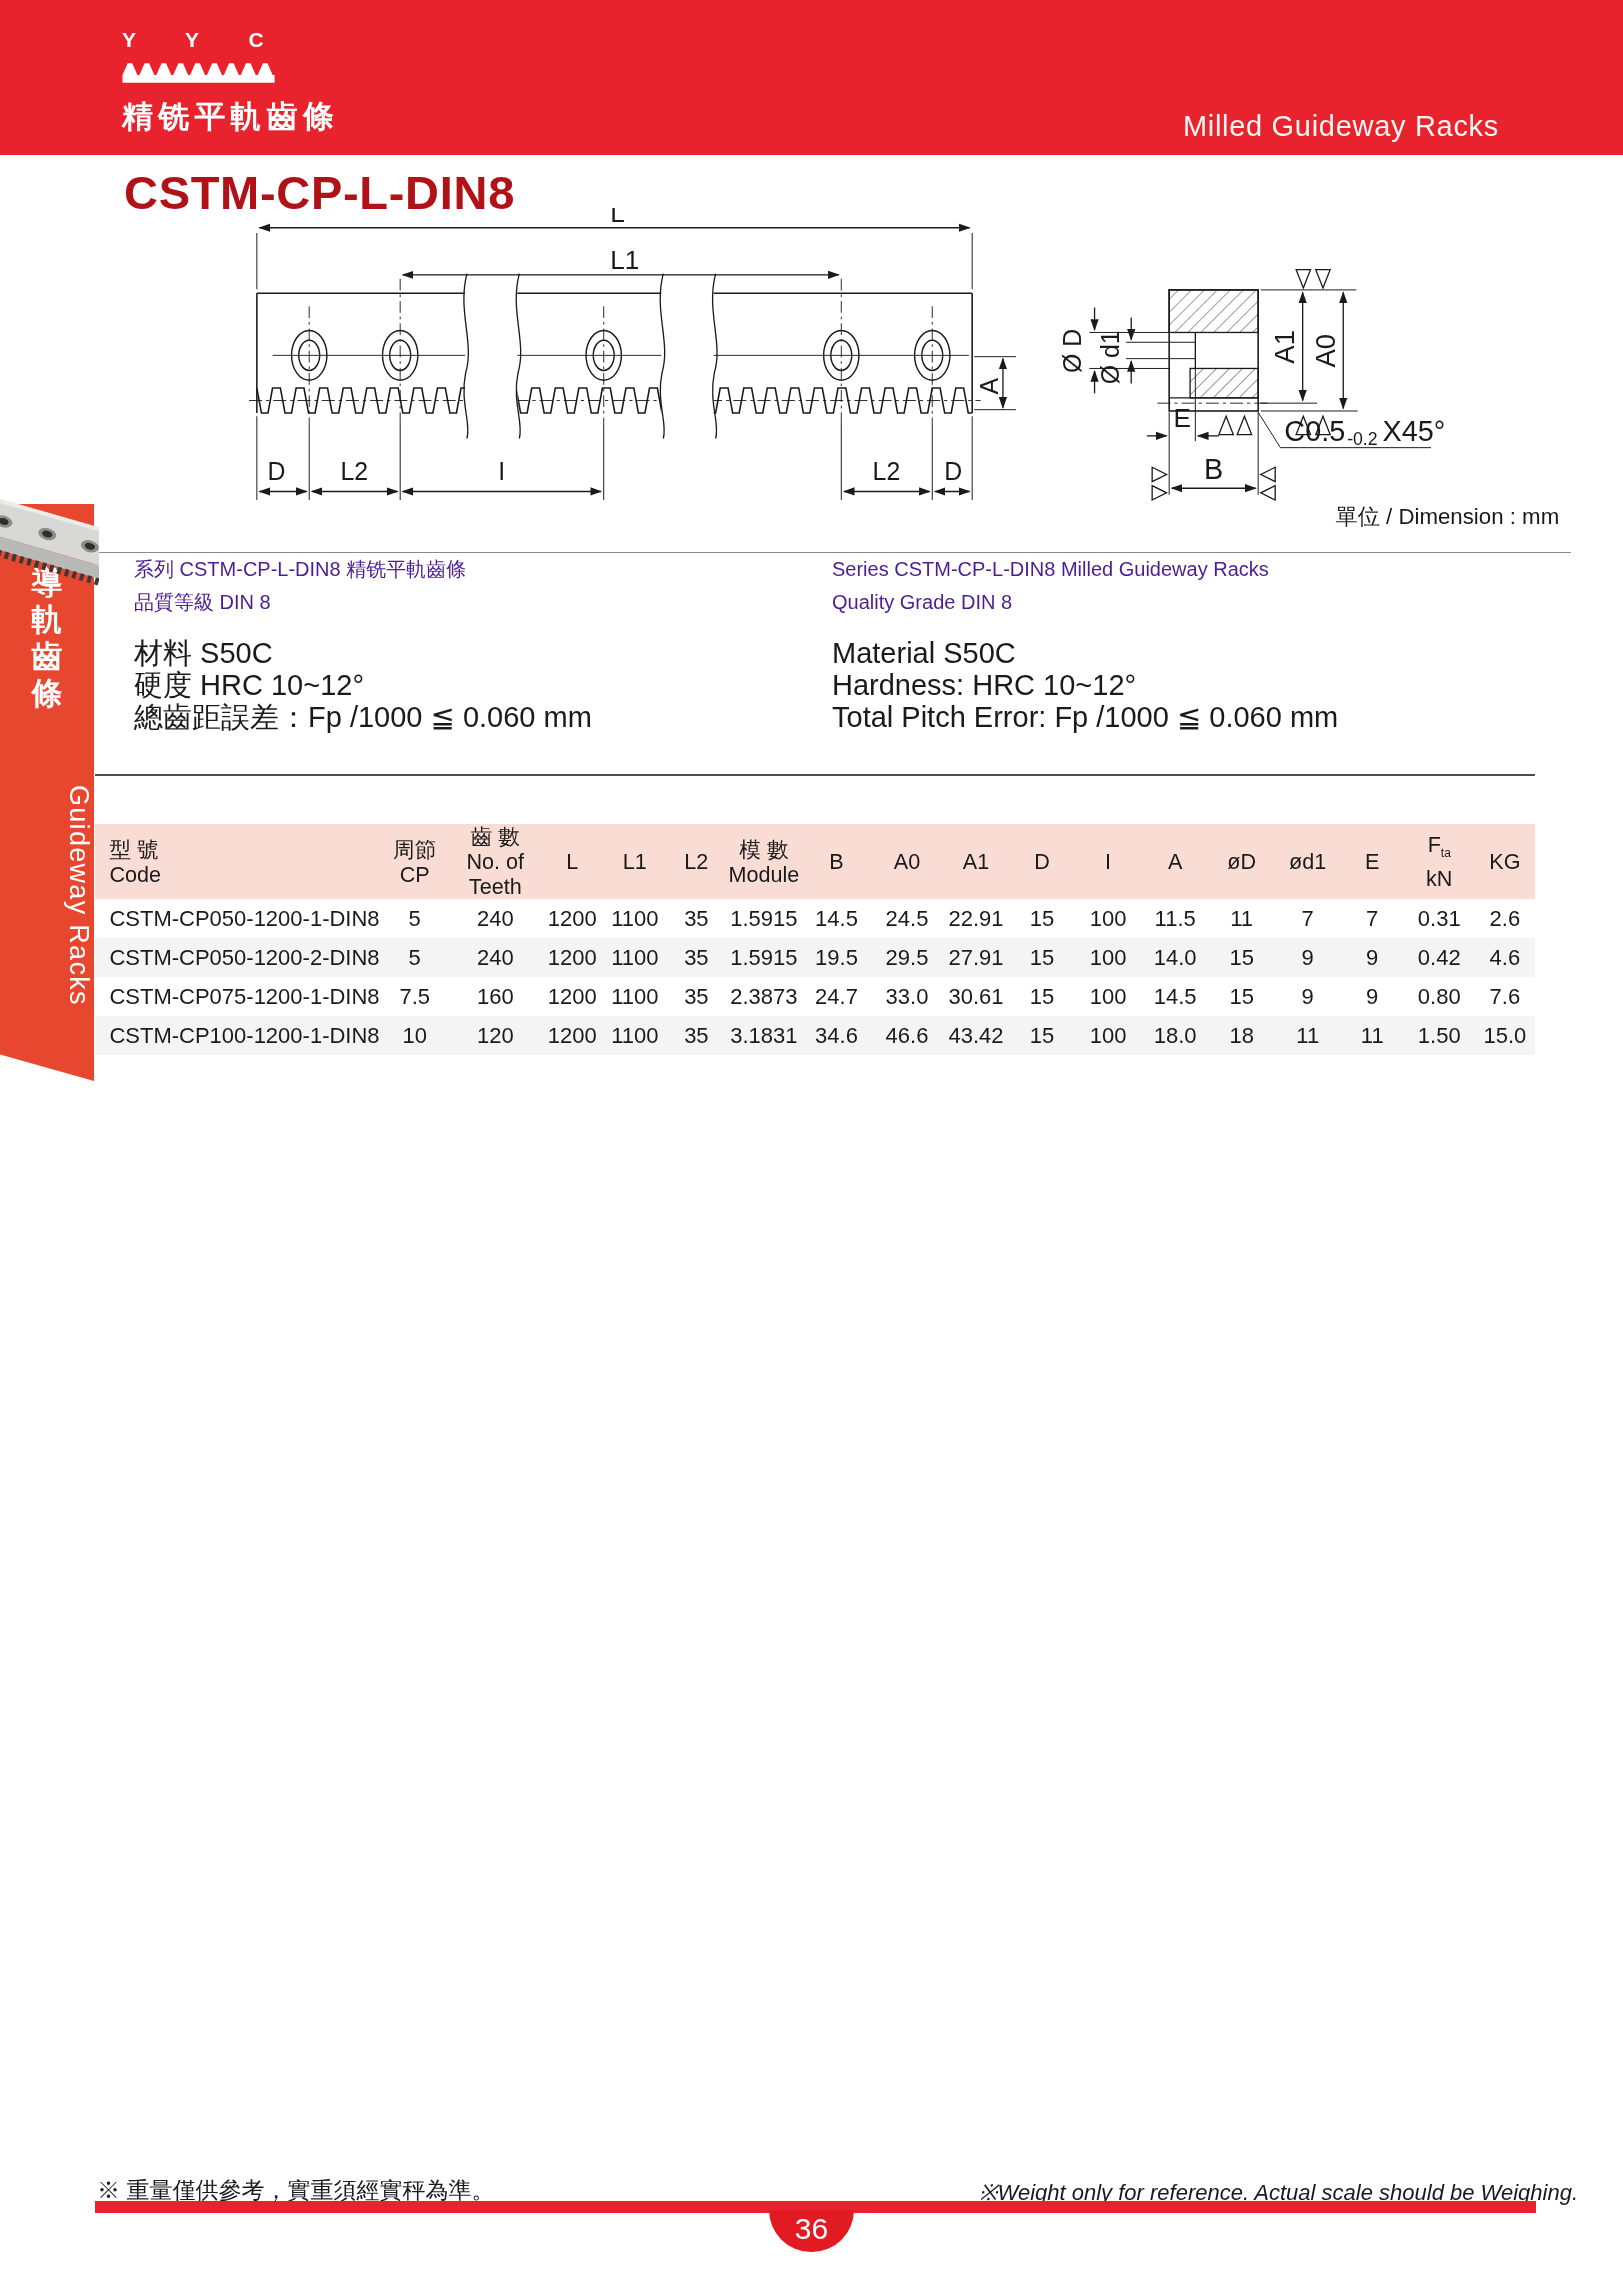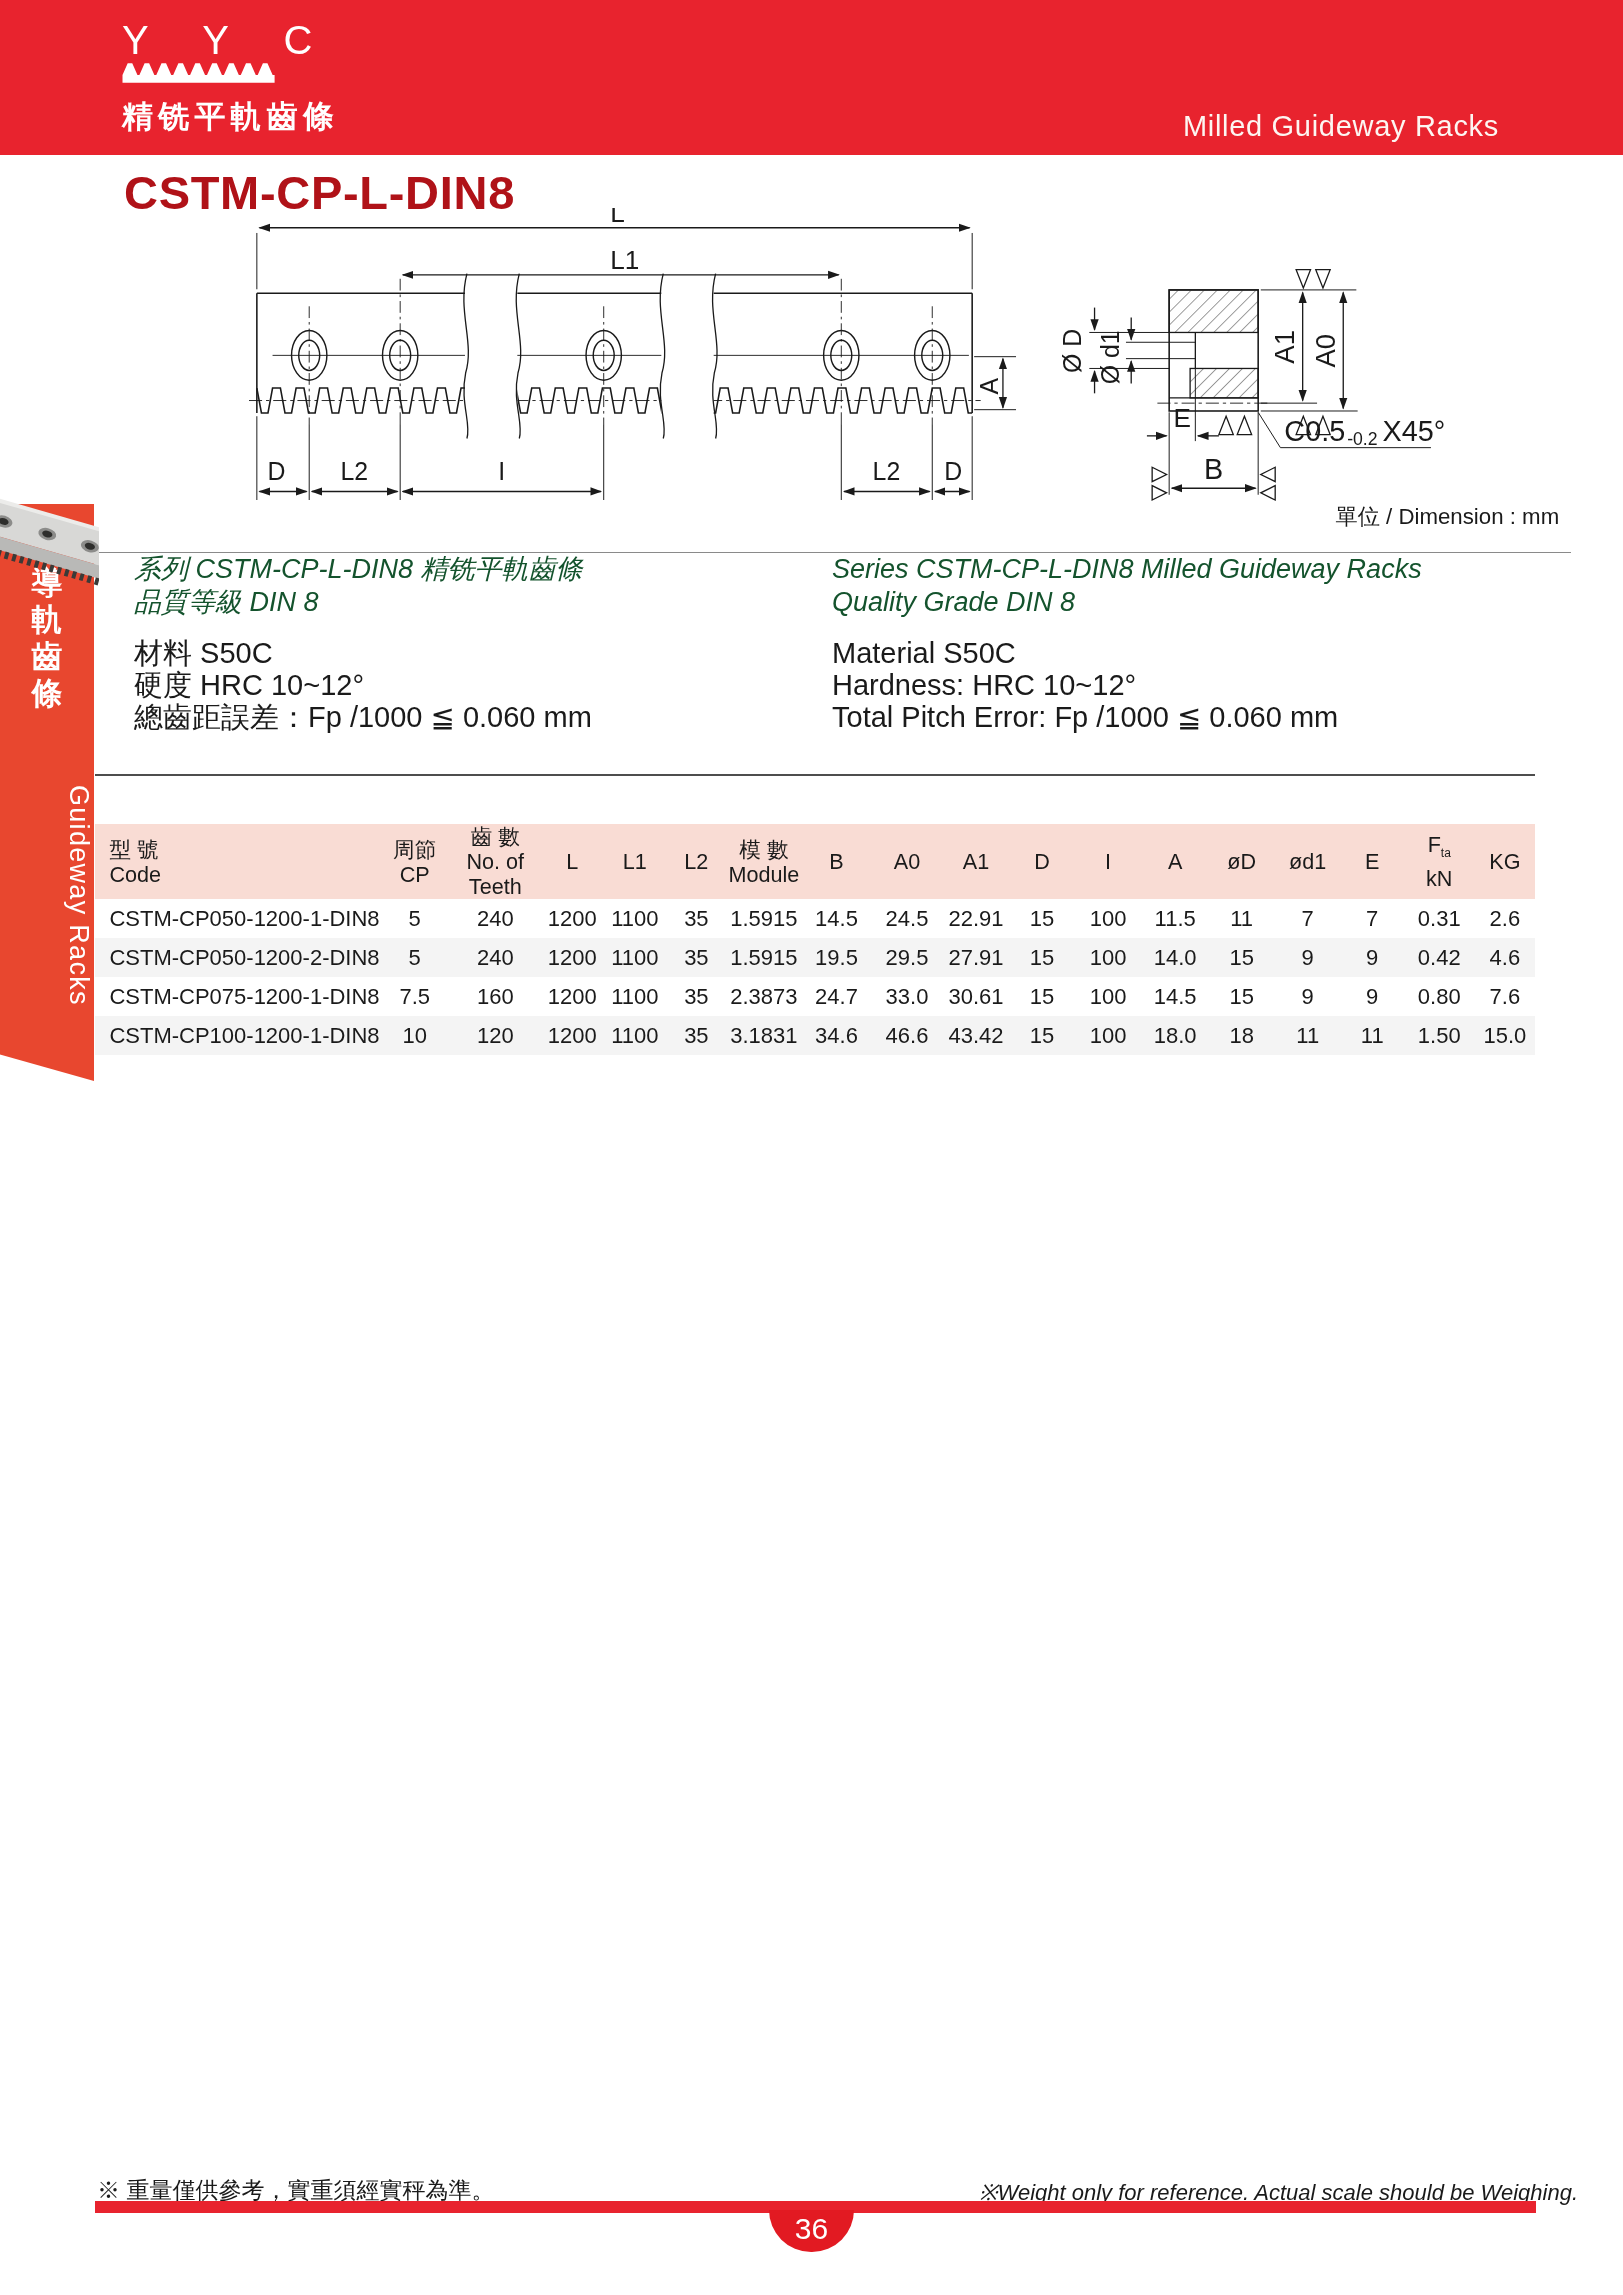--- a/index.html
+++ b/index.html
@@ -2,21 +2,21 @@
 <html style="font-size:10.5px"><head>
 <meta charset="utf-8">
 <style>
   html,body{margin:0;padding:0;background:#ffffff;}
   #page{position:relative;width:1623px;height:2295px;background:#ffffff;overflow:hidden;
         font-family:"Liberation Sans",sans-serif;color:#1a1a1a;}
 
   
   .band{position:absolute;left:0;top:0;width:1623px;height:155px;background:#e8232e;}
   .logo{position:absolute;left:122px;top:25px;color:#fff;}
-  .logo-letters{font-size:40px;font-weight:normal;letter-spacing:22px;line-height:30px;}
+  .logo-letters{font-size:21px;font-weight:bold;letter-spacing:22px;line-height:30px;}
   .logo-teeth{display:block;margin-top:2.6px;}
   .band-title-zh{position:absolute;left:122px;top:96px;color:#fff;font-size:31px;font-weight:bold;letter-spacing:5.2px;}
   .band-title-en{position:absolute;right:124px;top:110px;color:#fdf6f2;font-size:29px;letter-spacing:0.7px;}
 
   
   .product-code{position:absolute;left:124px;top:165px;font-size:47px;font-weight:bold;color:#b01218;letter-spacing:0.7px;}
 
   
   .drawing{position:absolute;left:249px;top:208px;}
   .drawing text{font-family:"Liberation Sans",sans-serif;fill:#1a1a1a;}
@@ -27,21 +27,21 @@
             clip-path:polygon(0 0,100% 0,100% 100%,0 95.4%);}
   .side-tab-zh{position:absolute;left:0;top:60px;width:94px;text-align:center;color:#fff;
                font-size:31px;font-weight:bold;line-height:37px;}
   .side-tab-en{position:absolute;left:0;top:241px;width:94px;height:301px;color:#fff;font-size:27px;
                writing-mode:vertical-rl;text-align:left;letter-spacing:1.3px;display:flex;justify-content:center;}
   .side-photo{position:absolute;left:0;top:496px;}
 
   
   .intro-zh{position:absolute;left:134px;top:553px;}
   .intro-en{position:absolute;left:832px;top:553px;}
-  .intro-red{color:#14532d;font-size:27px;line-height:33px;margin:0;font-style:italic;}
+  .intro-red{color:#4c1d95;font-size:20px;line-height:33px;margin:0;}
   .intro-black{color:#1a1a1a;font-size:29px;line-height:27px;margin:0;}
   .intro-gap{height:21px;}
   .mini-gap{height:5.2px;}
 
   
   .table-topline{position:absolute;left:95px;top:774px;width:1440px;height:2px;background:#4d4d4d;}
   .spec-table{position:absolute;left:95px;top:824px;}
   table{border-collapse:collapse;table-layout:fixed;width:1440px;}
   thead tr{background:#f9dcd4;height:67px;}
   th{font-weight:normal;font-size:21.6px;line-height:25px;text-align:center;vertical-align:middle;padding:0;}

